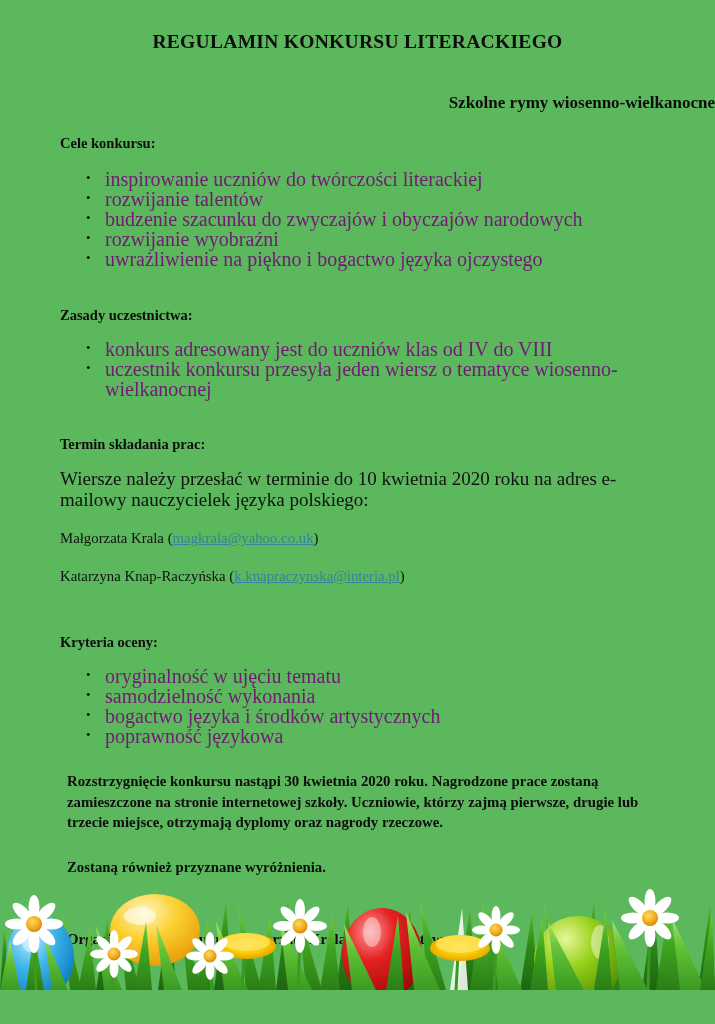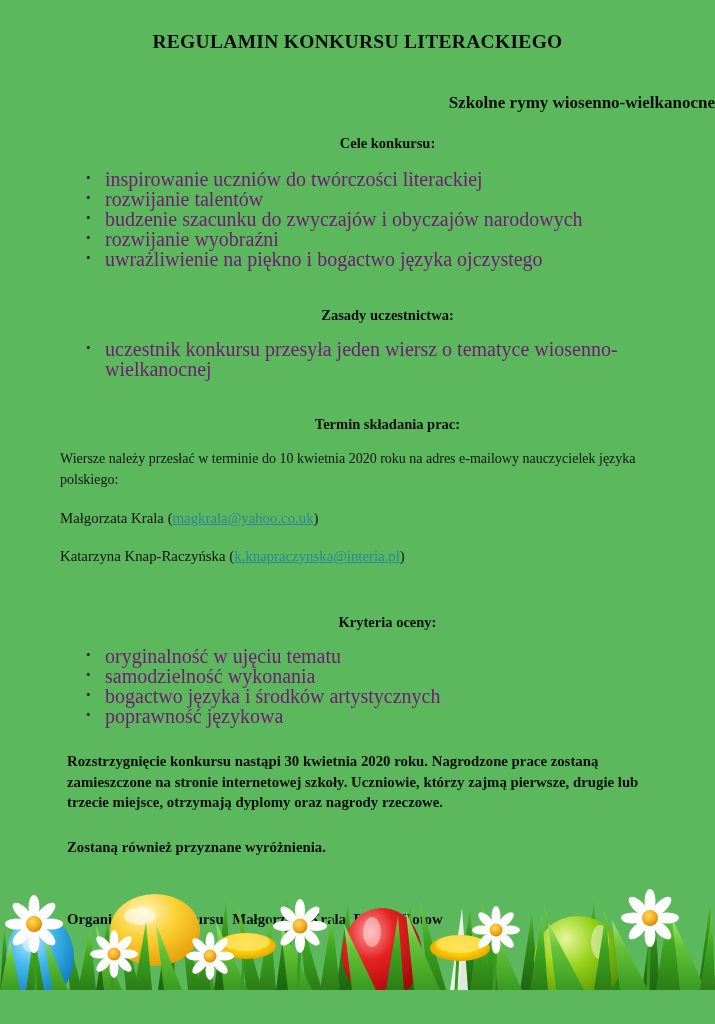--- a/index.html
+++ b/index.html
@@ -43,21 +43,20 @@
     color: #0d0d0d;
   }
 
   
   .section-heading {
     font-size: 14.5px;
     font-weight: bold;
     margin: 0;
     padding-left: 60px;
     color: #0d0d0d;
-    text-align: center;
   }
   .h-cele      { padding-top: 22px; }
   .h-zasady    { padding-top: 38px; }
   .h-termin    { padding-top: 37px; }
   .h-kryteria  { padding-top: 48px; }
 
   
   ul.bullets {
     list-style: none;
     margin: 0;
@@ -78,21 +77,21 @@
     content: "\2022";
     position: absolute;
     left: 86px;
     top: -1px;
     font-size: 13px;
     color: #111111;
   }
 
   
   .body-par {
-    font-size: 14px;
+    font-size: 19px;
     line-height: 20.5px;
     margin: 0;
     padding-left: 60px;
     padding-right: 45px;
     color: #111111;
   }
   .p-wiersze { padding-top: 16px; }
 
   .contact-line {
     font-size: 14.8px;
@@ -148,20 +147,21 @@
     <li>inspirowanie uczniów do twórczości literackiej</li>
     <li>rozwijanie talentów</li>
     <li>budzenie szacunku do zwyczajów i obyczajów narodowych</li>
     <li>rozwijanie wyobraźni</li>
     <li>uwrażliwienie na piękno i bogactwo języka ojczystego</li>
   </ul>
 
   <h3 class="section-heading h-zasady">Zasady uczestnictwa:</h3>
 
   <ul class="bullets second">
+    <li>konkurs adresowany jest do uczniów klas od IV do VIII</li>
     <li>uczestnik konkursu przesyła jeden wiersz o tematyce wiosenno-wielkanocnej</li>
   </ul>
 
   <h3 class="section-heading h-termin">Termin składania prac:</h3>
 
   <p class="body-par p-wiersze">Wiersze należy przesłać w terminie do 10 kwietnia 2020 roku na adres e-mailowy nauczycielek języka polskiego:</p>
 
   <p class="contact-line">
     <span>Małgorzata Krala</span>
     <span>(</span><a class="mail" href="#">magkrala@yahoo.co.uk</a><span>)</span>

